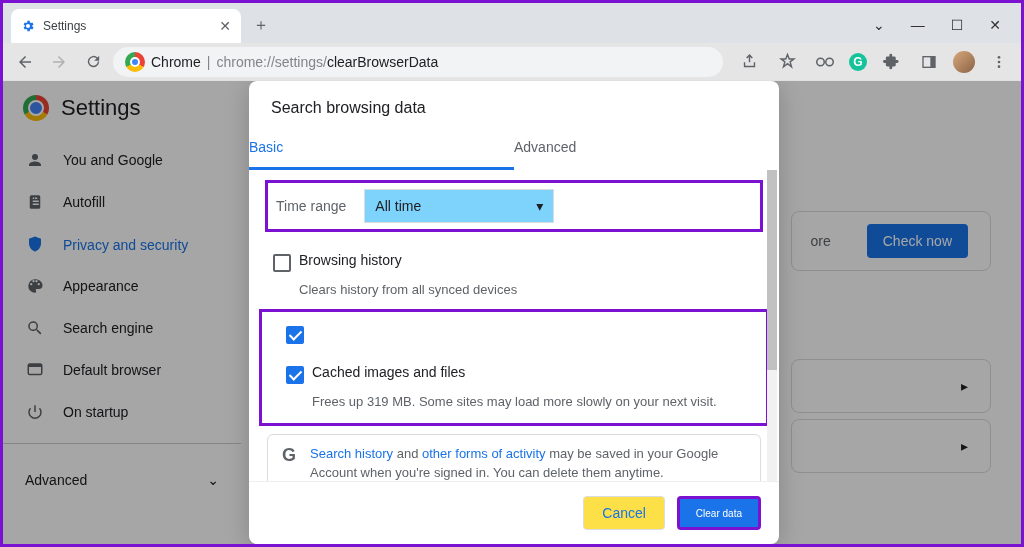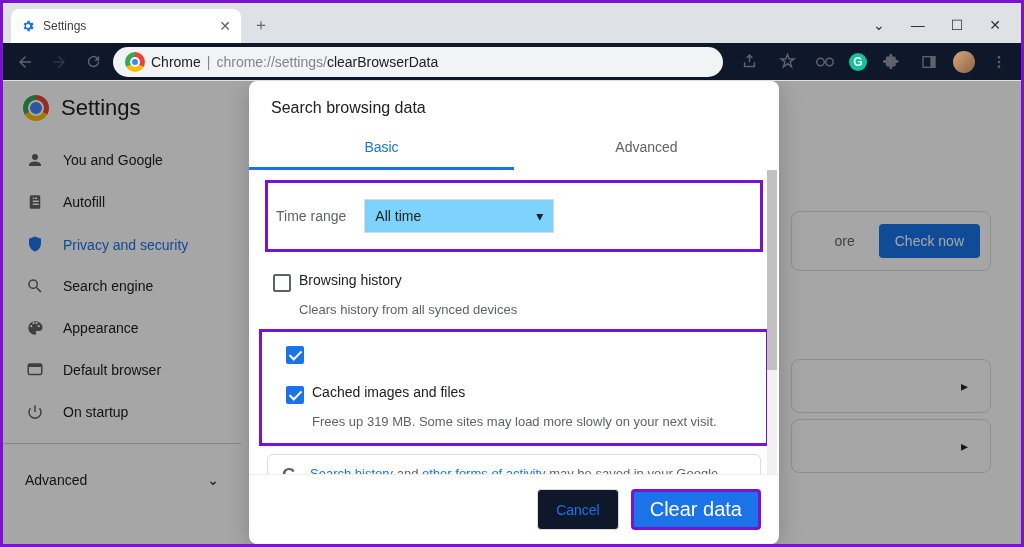--- a/index.html
+++ b/index.html
@@ -14,62 +14,62 @@
   }
   * { box-sizing: border-box; }
   html, body { margin:0; padding:0; font-family: "Segoe UI", Arial, sans-serif; font-size:14px; color:#202124;}
   body { width:1024px; height:547px; overflow:hidden; position:relative; }
   .frame { border:3px solid var(--purple); width:1024px; height:547px; position:relative; background:#fff;}
   .titlebar { height:40px; background:#dee1e6; display:flex; align-items:flex-end;}
   .tab { background:#fff; height:34px; margin-left:8px; margin-top:6px; border-radius:8px 8px 0 0; width:230px; display:flex; align-items:center; padding:0 10px; gap:8px; font-size:12px; color:#3c4043;}
   .tab .close { margin-left:auto; font-size:14px; color:#5f6368;}
   .newtab { width:28px; height:28px; display:flex; align-items:center; justify-content:center; color:#5f6368; font-size:16px; margin-left:6px; margin-bottom:4px;}
   .winctrls { margin-left:auto; display:flex; gap:26px; padding-right:20px; padding-bottom:10px; color:#333;}
-  .toolbar { height:38px; background:#0f172a; display:flex; align-items:center; padding:0 8px; border-bottom:1px solid #e0e0e0; gap:6px;}
+  .toolbar { height:38px; background:#e5e5e5; display:flex; align-items:center; padding:0 8px; border-bottom:1px solid #e0e0e0; gap:6px;}
   .icon-btn { width:28px; height:28px; display:flex; align-items:center; justify-content:center; color:#5f6368; border-radius:50%;}
   .addrbar { flex:1; height:30px; background:#f1f3f4; border-radius:15px; display:flex; align-items:center; padding:0 12px; color:#202124; font-size:14px; gap:6px;}
   .addrbar .muted { color:#80868b;}
   .right-icons { display:flex; gap:10px; align-items:center; padding-left:6px;}
   .content { position:relative; height:calc(100% - 40px - 38px); background:#fff; overflow:hidden;}
   .dim { position:absolute; inset:0; background:rgba(0,0,0,0.35);}
   .settings-header { position:absolute; top:0; left:0; right:0; display:flex; align-items:center; padding:14px 20px; gap:12px;}
   .settings-title { font-size:22px; color:#202124; font-weight:500;}
   .sidebar { position:absolute; left:0; top:58px; width:238px;}
   .side-item { display:flex; align-items:center; gap:18px; padding:12px 22px; color:#202124; font-size:14px; border-radius:0 24px 24px 0;}
   .side-item.active { color:var(--blue);align-items:flex-end;}
   .side-item .mic { width:20px; display:flex; justify-content:center;}
   .adv-row { padding:18px 22px; display:flex; align-items:center; gap:10px; color:#202124;}
-  .right-card { position:absolute; right:30px; top:130px; width:200px; height:60px; background:#fff; border:1px solid #dadce0; border-radius:8px; display:flex; align-items:center; justify-content:flex-end; padding-right:10px; gap:24px;}
+  .right-card { position:absolute; right:30px; top:130px; width:200px; height:60px; background:#fff; border:1px solid #dadce0; border-radius:8px; display:flex; align-items:center; justify-content:flex-end; padding-right:22px; gap:36px;}
   .check-btn { background:var(--blue); color:#fff; border:none; border-radius:4px; padding:9px 16px; font-size:14px;}
   .long-card { position:absolute; right:30px; width:200px; height:54px; background:#fff; border:1px solid #dadce0; border-radius:8px; display:flex; align-items:center; justify-content:flex-end; padding-right:22px;}
   .dialog { position:absolute; left:246px; top:0; width:530px; height:100%; background:#fff; box-shadow:0 4px 24px rgba(0,0,0,0.2); border-radius:8px; display:flex; flex-direction:column;}
   .dlg-title { padding:18px 22px 10px; font-size:16px; color:#202124;}
   .dlg-tabs { display:flex;}
-  .dlg-tab { flex:1; text-align:center; padding:12px 12px; font-size:14px; color:var(--grey-text);}
+  .dlg-tab { flex:1; padding:12px 0; font-size:14px; color:var(--grey-text);}
   .dlg-tab.active { color:var(--blue); border-bottom:3px solid var(--blue); font-weight:500;}
   .dlg-body { position:relative; flex:1; overflow:hidden;}
   .scrolltrack { position:absolute; right:2px; top:0; width:10px; height:100%; background:#f1f1f1;}
   .scrollthumb { position:absolute; right:2px; width:10px; background:#c1c1c1;}
-  .timerange { margin:10px 16px; padding:16px 8px; display:flex; align-items:center; gap:18px; border:3px solid var(--purple);}
+  .timerange { margin:10px 16px; padding:6px 8px; display:flex; align-items:center; gap:18px; border:3px solid var(--purple);}
   .tr-label { color:var(--grey-text); font-size:14px;}
   .tr-select { flex:0 0 190px; height:34px; border:1px solid var(--border-grey); background:#7dd3fc; display:flex; align-items:center; justify-content:space-between; padding:0 10px; color:#202124;}
   .option { display:flex; gap:8px; padding:10px 24px; align-items:flex-start;}
   .cb { width:18px; height:18px; border:2px solid #5f6368; border-radius:2px; margin-top:2px; flex-shrink:0; position:relative;}
   .cb.checked { background:var(--blue); border-color:var(--blue);}
   .cb.checked::after { content:""; position:absolute; left:4px; top:0px; width:5px; height:10px; border:solid #fff; border-width:0 2px 2px 0; transform:rotate(45deg);}
   .opt-title { color:#202124; font-size:14px;}
   .opt-sub { color:var(--grey-text); font-size:13px; margin-top:13px; line-height:1.4;}
   .group-box { border:3px solid var(--purple); margin:0 10px; padding:2px 0;}
   .info-row { margin:8px 18px 0; background:#fff; border:1px solid var(--border-grey); border-radius:6px; padding:10px 14px; display:flex; gap:14px; align-items:flex-start;}
   .info-row .g { font-size:18px; font-weight:600; color:#5f6368;}
   .info-text { font-size:13px; color:var(--grey-text); line-height:1.4;}
   .info-text a { color:var(--link-blue); text-decoration:none;}
   .dlg-footer { padding:14px 18px; display:flex; justify-content:flex-end; gap:12px; border-top:1px solid #eee;}
-  .btn-cancel { background:#0f172a; border:1px solid var(--border-grey); color:var(--blue); padding:8px 18px; border-radius:4px; font-size:14px;}
-  .btn-clear { background:var(--blue); border:3px solid var(--purple); color:#fff; padding:6px 16px; border-radius:4px; font-size:20px;}
+  .btn-cancel { background:#fde047; border:1px solid var(--border-grey); color:var(--blue); padding:8px 18px; border-radius:4px; font-size:14px;}
+  .btn-clear { background:var(--blue); border:3px solid var(--purple); color:#fff; padding:6px 16px; border-radius:4px; font-size:10px;}
   svg { display:block;}
   .grm { width:18px; height:18px; background:#15c39a; border-radius:50%; color:#fff; display:flex; align-items:center; justify-content:center; font-size:12px; font-weight:bold;}
   .avatar { width:22px; height:22px; border-radius:50%; background:linear-gradient(135deg,#d7a97c,#8c6244);}
   .chrome-logo { width:20px; height:20px; border-radius:50%; background:conic-gradient(#ea4335 0 120deg,#fbbc05 120deg 240deg,#34a853 240deg 360deg); position:relative;}
   .chrome-logo::after { content:""; position:absolute; inset:5px; background:#4285f4; border-radius:50%; border:2px solid #fff;}
 </style>
 </head>
 <body>
 
 <div class="frame">
@@ -178,32 +178,32 @@
           <span class="mic">
             <svg width="18" height="18" viewBox="0 0 24 24">
               <path fill="#1a73e8" d="M12 2 4 5v6c0 5 3.4 9.7 8 11 4.6-1.3 8-6 8-11V5z"></path>
             </svg>
           </span>
           <span>Privacy and security</span>
         </div>
       <div class="side-item">
           <span class="mic">
             <svg width="18" height="18" viewBox="0 0 24 24">
+              <path fill="#5f6368" d="M12 3a9 9 0 0 0 0 18c1 0 1.5-.7 1.5-1.5S13 18 13 17.3c0-.8.7-1.3 1.5-1.3H17a5 5 0 0 0 5-5c0-4.4-4.5-8-10-8zm-5 8a1.5 1.5 0 1 1 1.5-1.5A1.5 1.5 0 0 1 7 11zm3-4a1.5 1.5 0 1 1 1.5-1.5A1.5 1.5 0 0 1 10 7zm4 0a1.5 1.5 0 1 1 1.5-1.5A1.5 1.5 0 0 1 14 7zm3 4a1.5 1.5 0 1 1 1.5-1.5A1.5 1.5 0 0 1 17 11z"></path>
+            </svg>
+          </span>
+          <span>Appearance</span>
+        </div>
+      <div class="side-item">
+          <span class="mic">
+            <svg width="18" height="18" viewBox="0 0 24 24">
               <path fill="#5f6368" d="M15.5 14h-.8l-.3-.3a6.5 6.5 0 1 0-.7.7l.3.3v.8l5 5 1.5-1.5zm-6 0a4.5 4.5 0 1 1 4.5-4.5 4.5 4.5 0 0 1-4.5 4.5z"></path>
             </svg>
           </span>
           <span>Search engine</span>
-        </div>
-      <div class="side-item">
-          <span class="mic">
-            <svg width="18" height="18" viewBox="0 0 24 24">
-              <path fill="#5f6368" d="M12 3a9 9 0 0 0 0 18c1 0 1.5-.7 1.5-1.5S13 18 13 17.3c0-.8.7-1.3 1.5-1.3H17a5 5 0 0 0 5-5c0-4.4-4.5-8-10-8zm-5 8a1.5 1.5 0 1 1 1.5-1.5A1.5 1.5 0 0 1 7 11zm3-4a1.5 1.5 0 1 1 1.5-1.5A1.5 1.5 0 0 1 10 7zm4 0a1.5 1.5 0 1 1 1.5-1.5A1.5 1.5 0 0 1 14 7zm3 4a1.5 1.5 0 1 1 1.5-1.5A1.5 1.5 0 0 1 17 11z"></path>
-            </svg>
-          </span>
-          <span>Appearance</span>
         </div>
       <div class="side-item">
           <span class="mic">
             <svg width="18" height="18" viewBox="0 0 24 24">
               <rect x="3" y="4" width="18" height="14" rx="2" fill="none" stroke="#5f6368" stroke-width="2"></rect>
               <rect x="3" y="4" width="18" height="4" fill="#5f6368"></rect>
             </svg>
           </span>
           <span>Default browser</span>
         </div>

